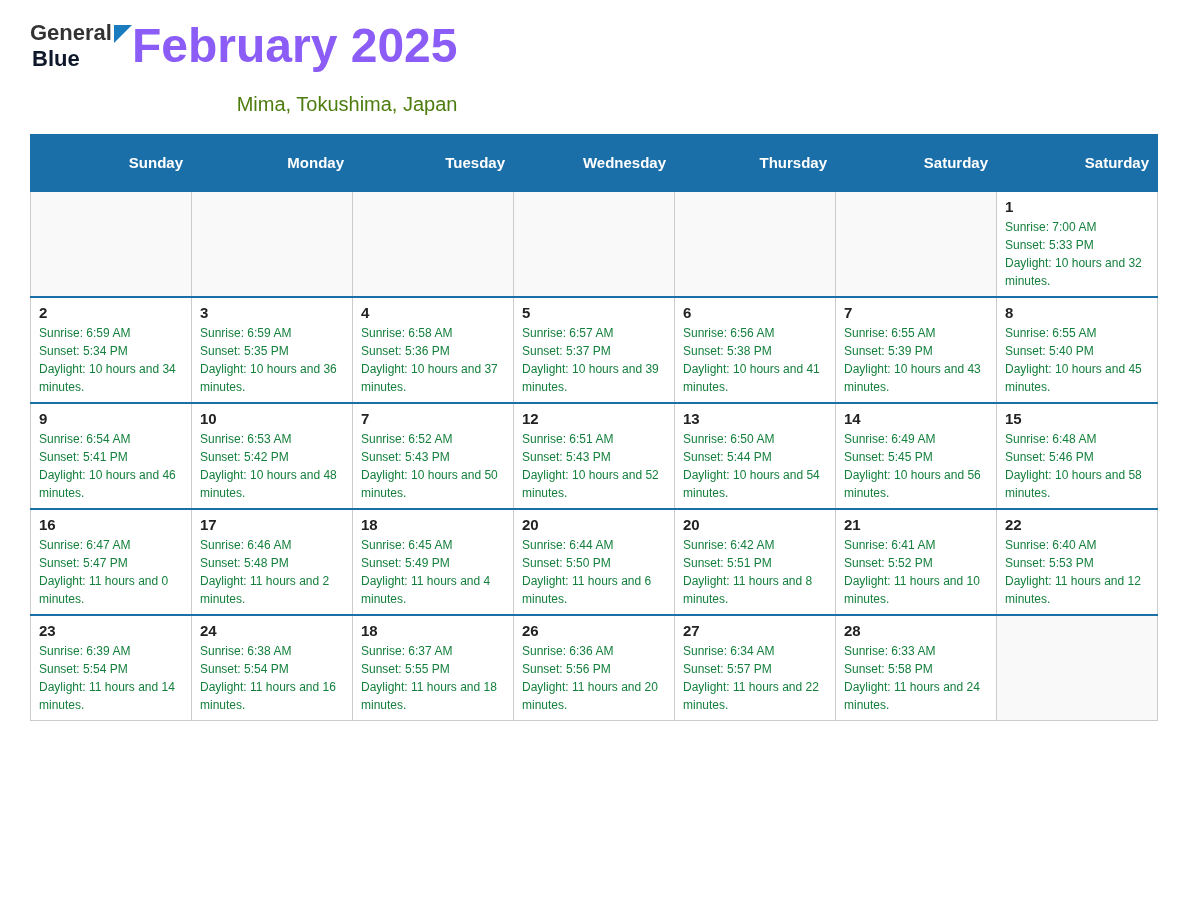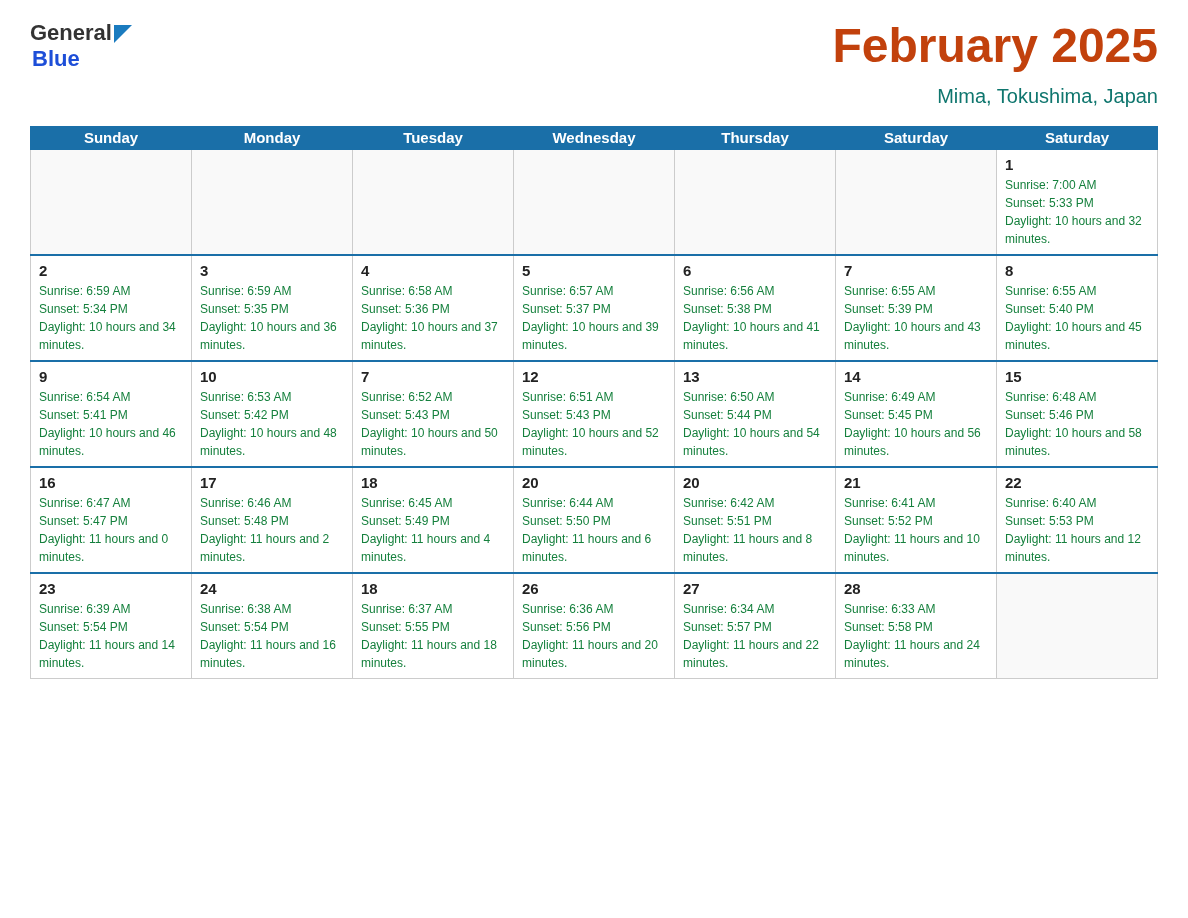--- a/index.html
+++ b/index.html
@@ -5,67 +5,66 @@
     * { box-sizing: border-box; margin: 0; padding: 0; }
     body {
       background: #fff;
       font-family: Arial, Helvetica, sans-serif;
       font-size: 13px;
       color: #222;
       padding: 20px 30px;
     }
     .header {
       display: flex;
-      justify-content: space-between;
       align-items: flex-start;
       margin-bottom: 18px;
     }
     .logo-wrapper {
       display: flex;
       flex-direction: column;
     }
     .logo-line1 {
       display: flex;
       align-items: center;
     }
     .logo-blue {
-      color: #1d4ed8;
+      color: #0f172a;
       font-size: 22px;
       font-weight: bold;
     }
     .logo-general {
       font-size: 22px;
       font-weight: bold;
       color: #333;
     }
     .title-block {
       text-align: right;
     }
     .title-month {
       font-size: 48px;
       font-weight: bold;
-      color: #c2410c;
+      color: #8b5cf6;
       line-height: 1.1;
     }
     .title-location {
       font-size: 20px;
-      color: #0f766e;
-      margin-top: 12px;
+      color: #4d7c0f;
+      margin-top: 20px;
     }
     .calendar {
       width: 100%;
       border-collapse: collapse;
     }
     .calendar thead th {
       background-color: #1a6fa8;
       color: #fff;
-      padding: 2px 8px;
+      padding: 19px 8px;
       font-size: 15px;
       font-weight: bold;
-      text-align: center;
+      text-align: right;
       border: 1px solid #1a6fa8;
     }
     .calendar tbody td {
       vertical-align: top;
       border: 1px solid #ccc;
       padding: 6px 8px;
       min-height: 90px;
       width: 14.28%;
     }
     .calendar tbody tr td {

